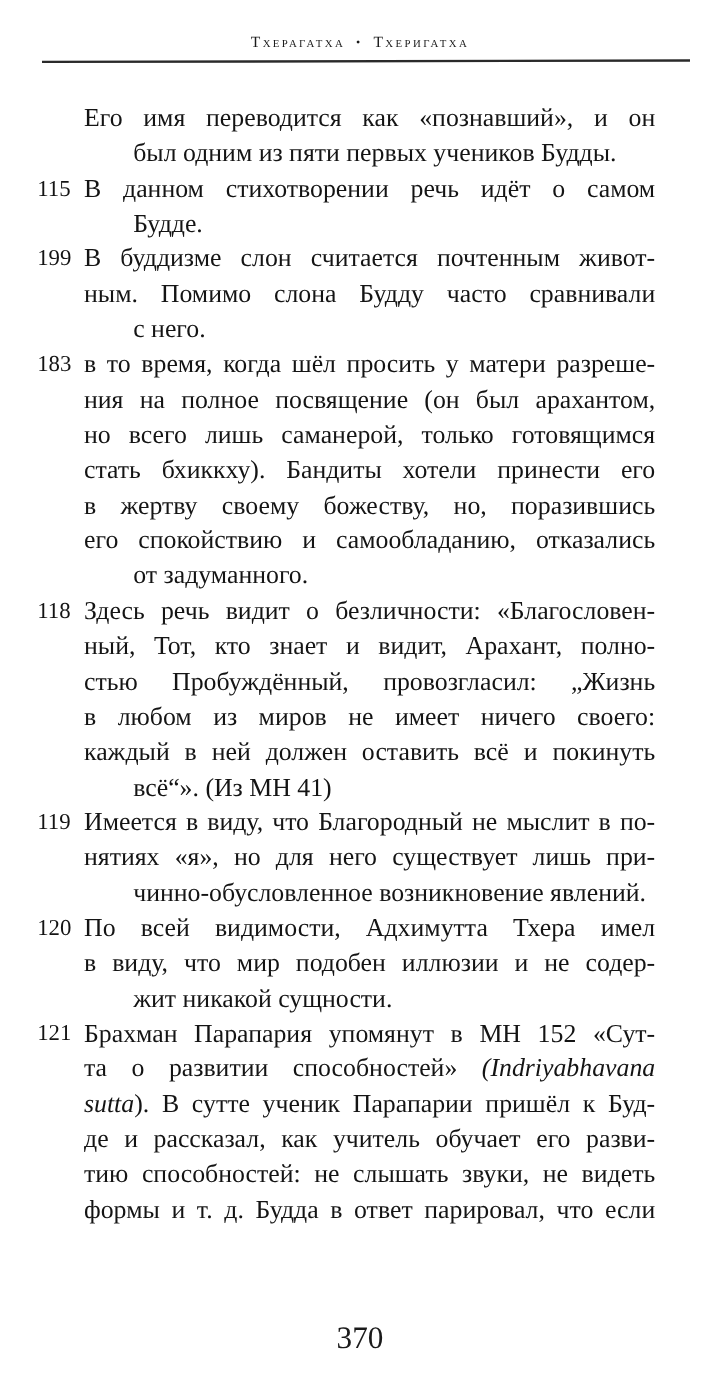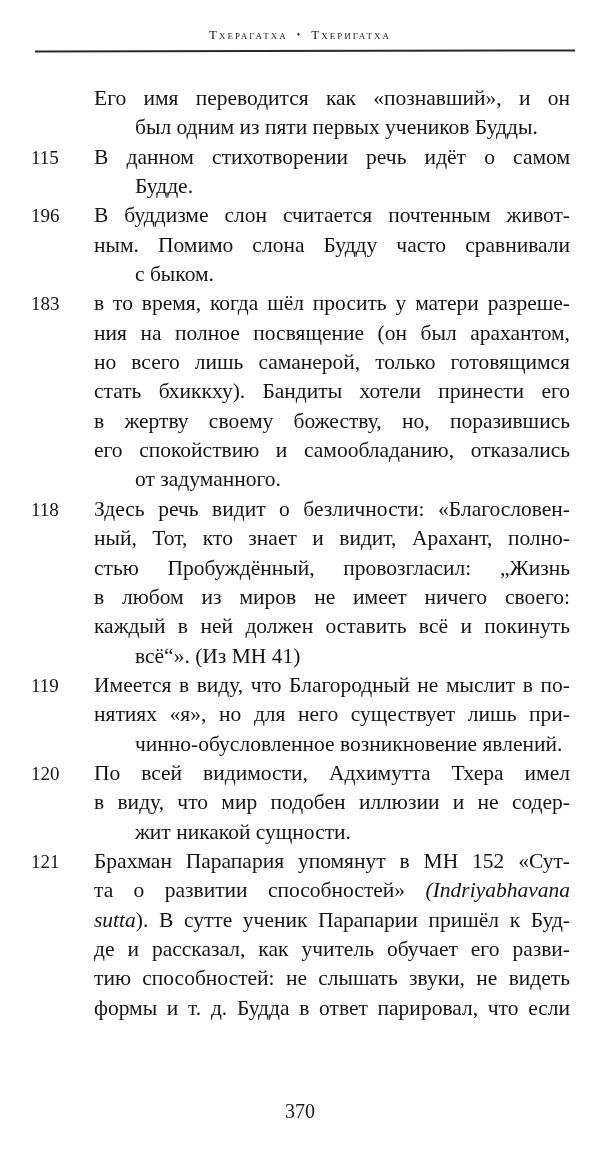--- a/index.html
+++ b/index.html
@@ -43,21 +43,21 @@
     transform: rotate(-0.12deg);
   }
   .notes {
     position: absolute;
     top: 84px;
     left: 0;
     width: 600px;
   }
   .note {
     position: relative;
-    padding-left: 94px;
+    padding-left: 70px;
     width: 476px;
     font-family: "Liberation Serif", serif;
     font-size: 21.5px;
     line-height: 29.35px;
     text-align: justify;
     -webkit-hyphens: none;
     hyphens: none;
   }
   .note .line {
     display: block;
@@ -81,21 +81,21 @@
   .note i {
     font-style: italic;
   }
   .page-number {
     position: absolute;
     top: 1100px;
     left: 0;
     width: 600px;
     text-align: center;
     font-family: "Liberation Serif", serif;
-    font-size: 20px;
+    font-size: 26px;
     color: #1a1a1a;
   }
 </style>
 </head>
 <body>
 
 <div class="running-head">
   <span>Тхерагатха</span><span class="sep">•</span><span>Тхеригатха</span>
 </div>
 <div class="head-rule"></div>
@@ -107,24 +107,24 @@
     <span class="line last">был одним из пяти первых учеников Будды.</span>
   </div>
 
   <div class="note">
     <span class="num">115</span>
     <span class="line">В данном стихотворении речь идёт о самом</span>
     <span class="line last">Будде.</span>
   </div>
 
   <div class="note">
-    <span class="num">196</span>
+    <span class="num">199</span>
     <span class="line">В буддизме слон считается почтенным живот-</span>
     <span class="line">ным. Помимо слона Будду часто сравнивали</span>
-    <span class="line last">с быком.</span>
+    <span class="line last">с него.</span>
   </div>
 
   <div class="note">
     <span class="num">183</span>
     <span class="line">в то время, когда шёл просить у матери разреше-</span>
     <span class="line">ния на полное посвящение (он был арахантом,</span>
     <span class="line">но всего лишь саманерой, только готовящимся</span>
     <span class="line">стать бхиккху). Бандиты хотели принести его</span>
     <span class="line">в жертву своему божеству, но, поразившись</span>
     <span class="line">его спокойствию и самообладанию, отказались</span>

